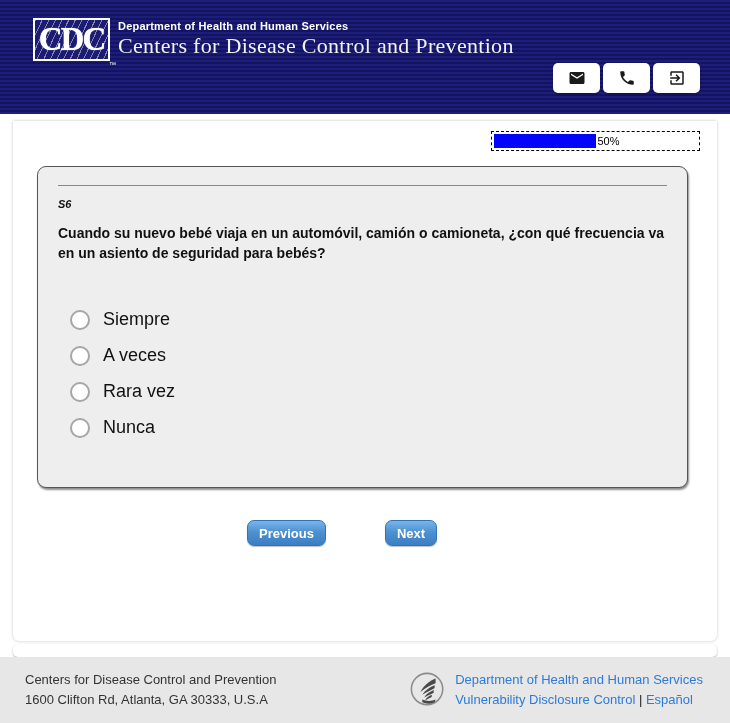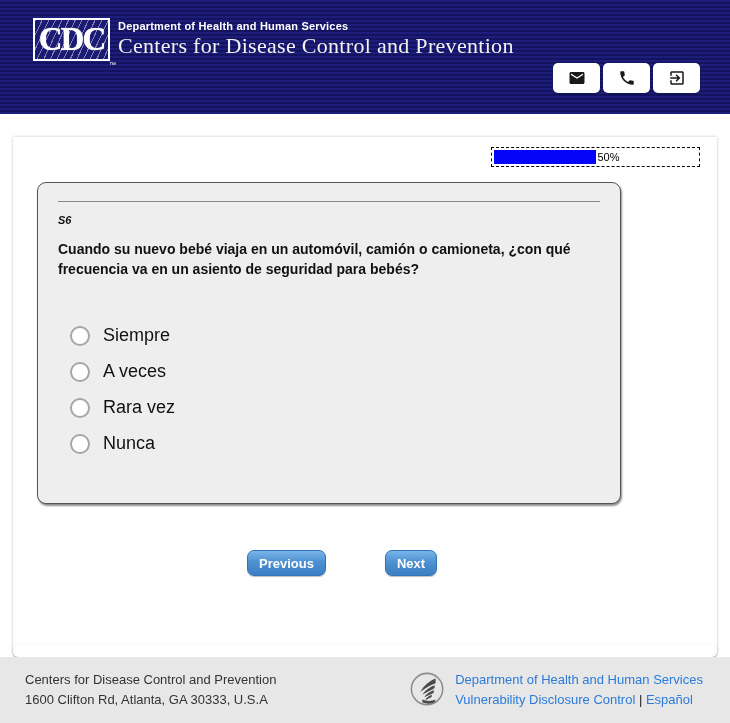--- a/index.html
+++ b/index.html
@@ -35,48 +35,47 @@
     display:flex; align-items:center; justify-content:center; cursor:pointer;
     box-shadow:0 1px 2px rgba(0,0,0,.35);
   }
   .icon-btn svg { width:18px; height:18px; fill:#1a1a1a; }
 
   
   .panel {
     position:absolute; left:13px; top:121px; width:704px; height:520px;
     background:#fff; border-radius:0 0 6px 6px;
     box-shadow:0 0 3px rgba(0,0,0,.25);
-    margin-top:16px;
   }
   .progress-wrap {
     position:absolute; top:10px; right:17px; width:209px; height:20px;
     border:1px dashed #000; background:#fff; display:flex; align-items:center; padding:2px;
   }
   .progress-fill { height:100%; background:#0404f8; }
   .progress-label { font-size:11px; color:#000; margin-left:2px; }
 
   .question-card {
-    position:absolute; left:24px; top:45px; width:584px; height:322px;
+    position:absolute; left:24px; top:45px; width:651px; height:322px;
     background:#eee; border:1px solid #555; border-radius:9px;
     padding:9px 20px 0 20px;
     box-shadow:1px 2px 2px rgba(0,0,0,.45);
   }
   .card-divider { border:none; border-top:1px solid #888; margin-top:9px; }
   .question-id { margin-top:12px; font-size:11px; font-weight:bold; font-style:italic; color:#111; }
   .question-text { margin-top:13px; font-size:14px; font-weight:bold; color:#111; line-height:1.45; max-width:645px; }
 
   .options { margin-top:38px; margin-left:12px; }
   .option-row { display:flex; align-items:center; height:36px; cursor:pointer; }
   .radio-circle {
     width:20px; height:20px; border-radius:50%; background:#fff;
     border:2px solid #a6a6a6; flex:0 0 auto;
   }
   .option-label { margin-left:13px; font-size:18px; color:#111; }
 
-  .nav-buttons { position:absolute; left:234px; top:413px; display:flex; gap:59px; }
+  .nav-buttons { position:absolute; left:234px; top:399px; display:flex; gap:59px; }
   .nav-btn {
     height:26px; padding:0 11px; border-radius:7px; cursor:pointer;
     background:linear-gradient(180deg,#79b5e9 0%,#4e91d2 45%,#3b7ec2 100%);
     border:1px solid #3273b5; color:#fff; font-weight:bold; font-size:13px;
     box-shadow:0 1px 1px rgba(0,0,0,.25);
     font-family:"Liberation Sans", sans-serif;
   }
 
   .panel-strip {
     position:absolute; left:13px; top:644px; width:704px; height:13px;

